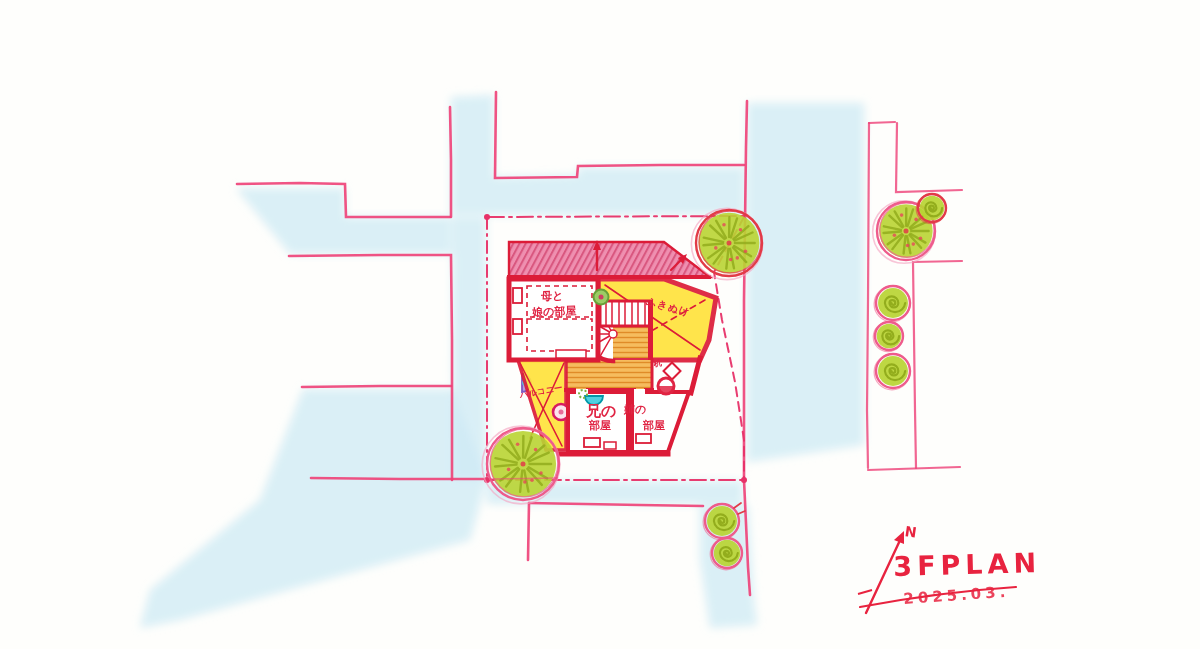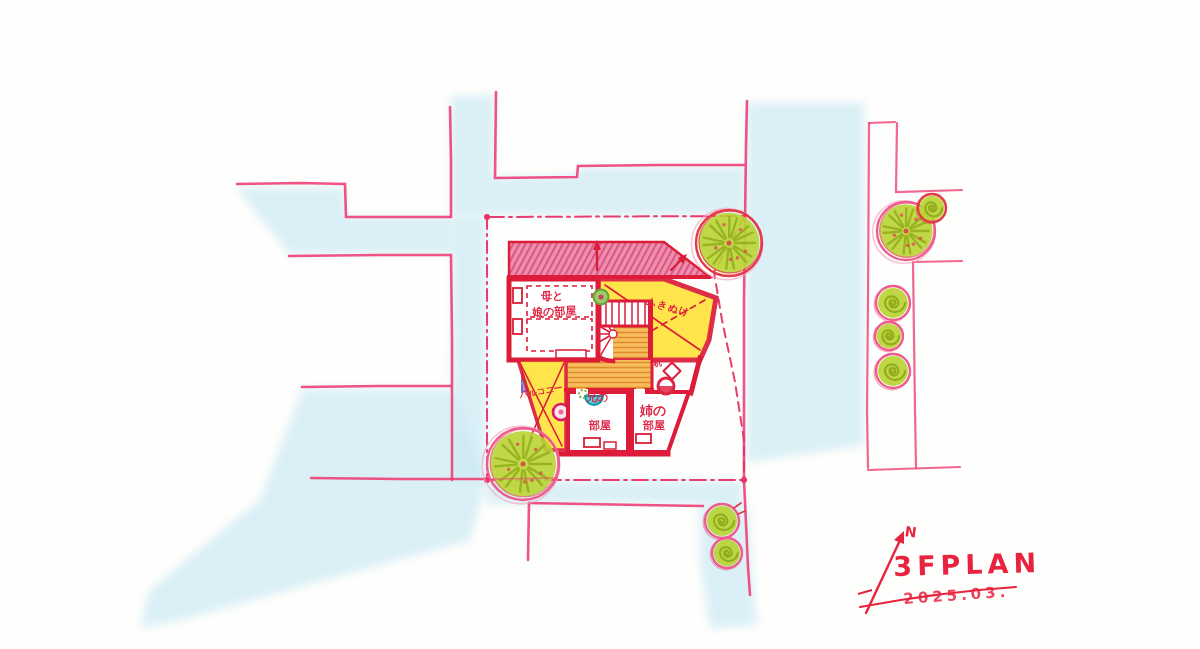--- a/index.html
+++ b/index.html
@@ -298,21 +298,21 @@
     <polygon points="904,531 904,544 894,540" fill="var(--title-red)"></polygon>
     <line x1="858" y1="594" x2="872" y2="590" stroke="var(--title-red)" stroke-width="2"></line>
   </g>
   <path d="M 860,607 Q 940,592 1016,587" stroke="var(--title-red)" stroke-width="2.2" fill="none" stroke-linecap="round"></path>
 </svg>
 
 <div class="lbl" style="left:541px;top:291px;font-size:11px;transform:rotate(-2deg)">母と</div>
 <div class="lbl" style="left:532px;top:307px;font-size:11px;transform:rotate(-2deg)">娘の部屋</div>
 <div class="lbl" style="left:648px;top:296px;font-size:10px;transform:rotate(16deg);letter-spacing:1px">ふきぬけ</div>
 <div class="lbl" style="left:519px;top:391px;font-size:8.5px;transform:rotate(-10deg)">バルコニー</div>
-<div class="lbl" style="left:586px;top:392px;font-size:11px">兄の</div>
+<div class="lbl" style="left:586px;top:404px;font-size:15px">兄の</div>
 <div class="lbl" style="left:589px;top:420px;font-size:11px">部屋</div>
-<div class="lbl" style="left:640px;top:404px;font-size:13px">姉の</div>
+<div class="lbl" style="left:624px;top:404px;font-size:11px">姉の</div>
 <div class="lbl" style="left:643px;top:420px;font-size:11px">部屋</div>
 <div class="lbl" style="left:653px;top:361px;font-size:8px;transform:rotate(-12deg)">机</div>
 <div class="title" style="left:906px;top:524px;font-size:14px;transform:rotate(8deg)">N</div>
 <div class="title" style="left:893px;top:553px;font-size:27px;letter-spacing:5px;transform:rotate(-1.5deg)">3FPLAN</div>
 <div class="title" style="left:903px;top:592px;font-size:15px;letter-spacing:4px;transform:rotate(-4deg);opacity:.85">2025.03.</div>
 </div>
 
 </body></html>

